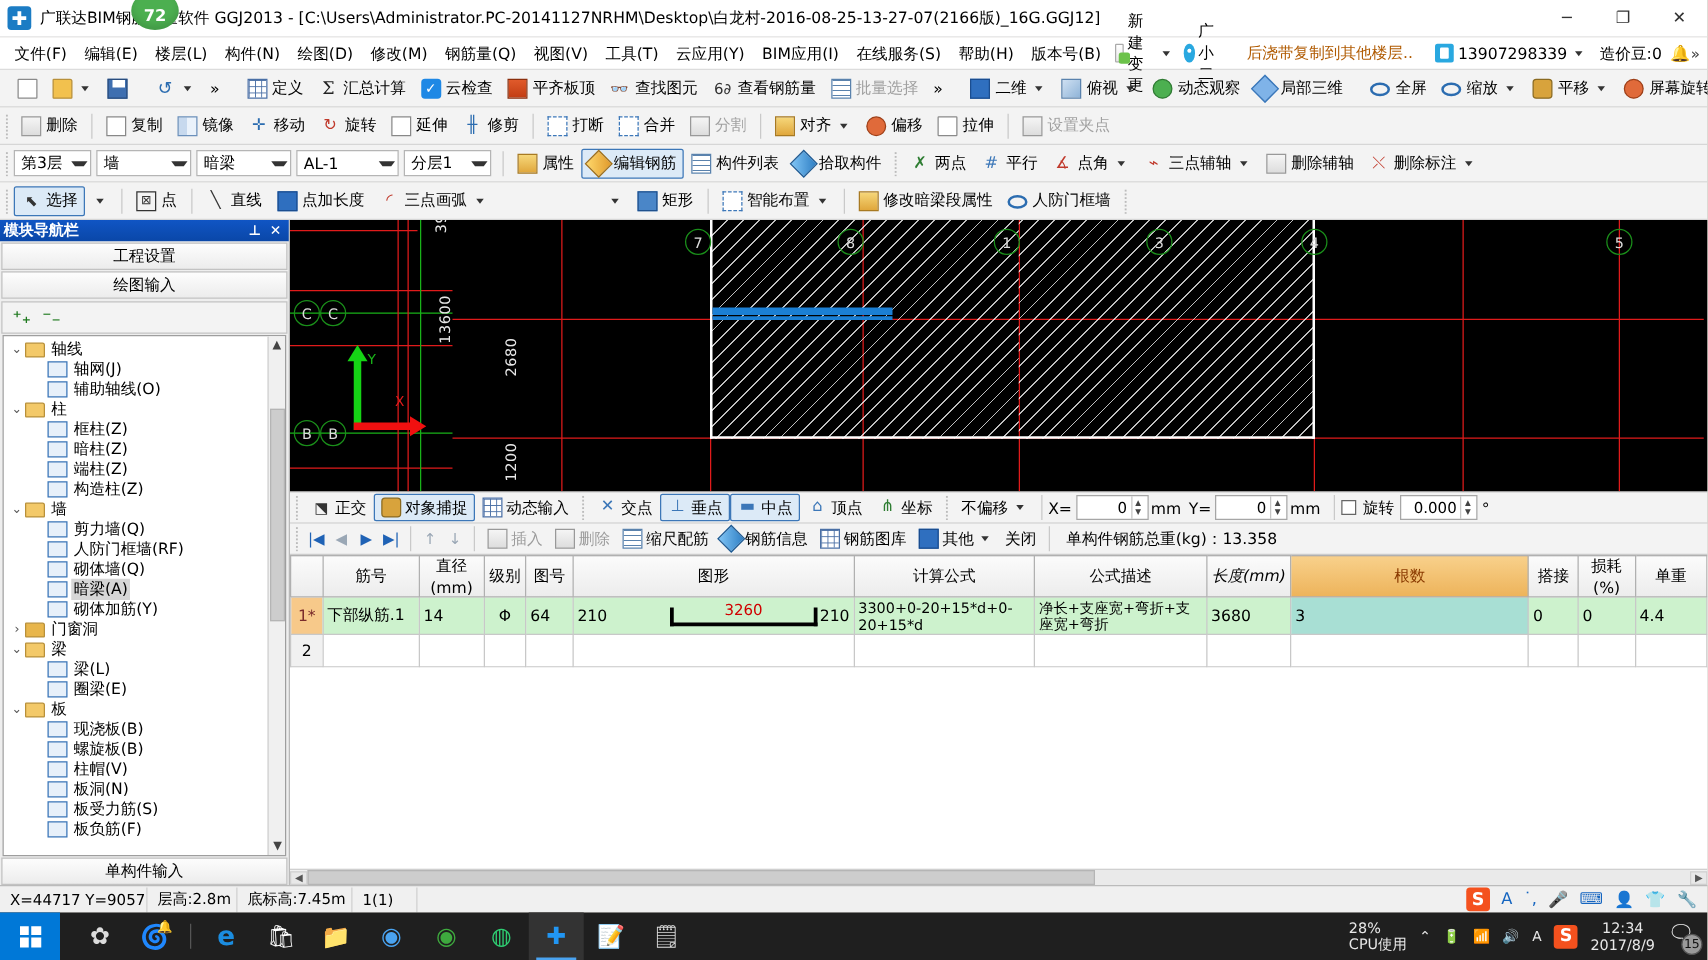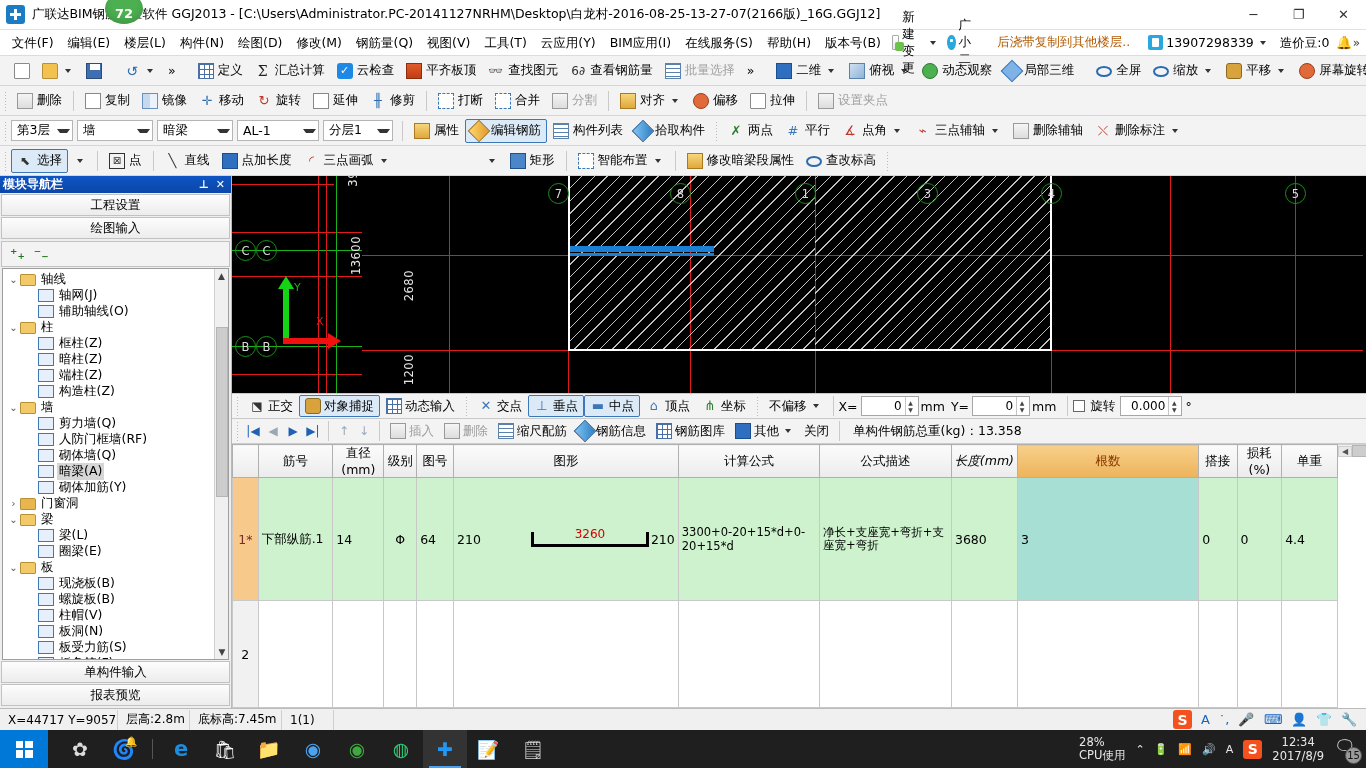--- a/index.html
+++ b/index.html
@@ -566,21 +566,21 @@
         <span>智能布置</span>
         <span class="caret"></span>
       </div>
     <div class="vsep"></div>
     <div class="tb-btn">
         <span class="ic ic-prop"></span>
         <span>修改暗梁段属性</span>
       </div>
     <div class="tb-btn">
         <span class="ic ic-mag"></span>
-        <span>查改标高</span>
+        <span>人防门框墙</span>
       </div>
     <div class="grip"></div>
   </div>
 
   <div class="body">
 
     <div class="sidebar">
       <div class="sb-header">
         <span>模块导航栏</span>
         <span class="sp">
@@ -741,21 +741,20 @@
               <span class="lbl">板负筋(F)</span>
             </div>
           </div>
         <div class="tscroll">
           <div class="up">▲</div>
           <div class="thumb"></div>
           <div class="down" style="position:absolute;bottom:0;left:0;width:14px;">▼</div>
         </div>
       </div>
       <div class="sb-btn">单构件输入</div>
-      <div class="sb-btn" style="margin-bottom:2px">报表预览</div>
     </div>
 
     <div class="canvas-col">
 
       <div class="canvas">
 
         <div class="cv-line" style="left:0;top:8px;width:102px;height:1px;"></div>
         <div class="cv-line" style="left:0;top:56px;width:130px;height:1px;"></div>
         <div class="cv-line" style="left:0;top:100px;width:130px;height:1px;"></div>
         <div class="cv-line" style="left:0;top:198px;width:130px;height:1px;"></div>
@@ -909,21 +908,21 @@
               <span>其他</span>
               <span class="caret"></span>
             </div>
           <div class="rb-btn">
               <span>关闭</span>
             </div>
           <div class="vsep"></div>
           <div class="rb-total">单构件钢筋总重(kg)：13.358</div>
         </div>
 
-        <div style="flex:1;overflow:hidden;background:#fff;display:flex;min-height:0;">
+        <div style="flex:1;overflow:hidden;background:#fff;display:flex;flex-direction:column;min-height:0;">
           <table class="grid" id="rebar-grid">
               <thead>
                 <tr>
                   <th style="width: 26px;"></th>
                   <th style="width: 78px;">筋号</th>
                   <th style="width: 52px;">直径(mm)</th>
                   <th style="width: 34px;">级别</th>
                   <th style="width: 38px;">图号</th>
                   <th style="width: 180px;">图形</th>
                   <th style="width: 146px;">计算公式</th>

